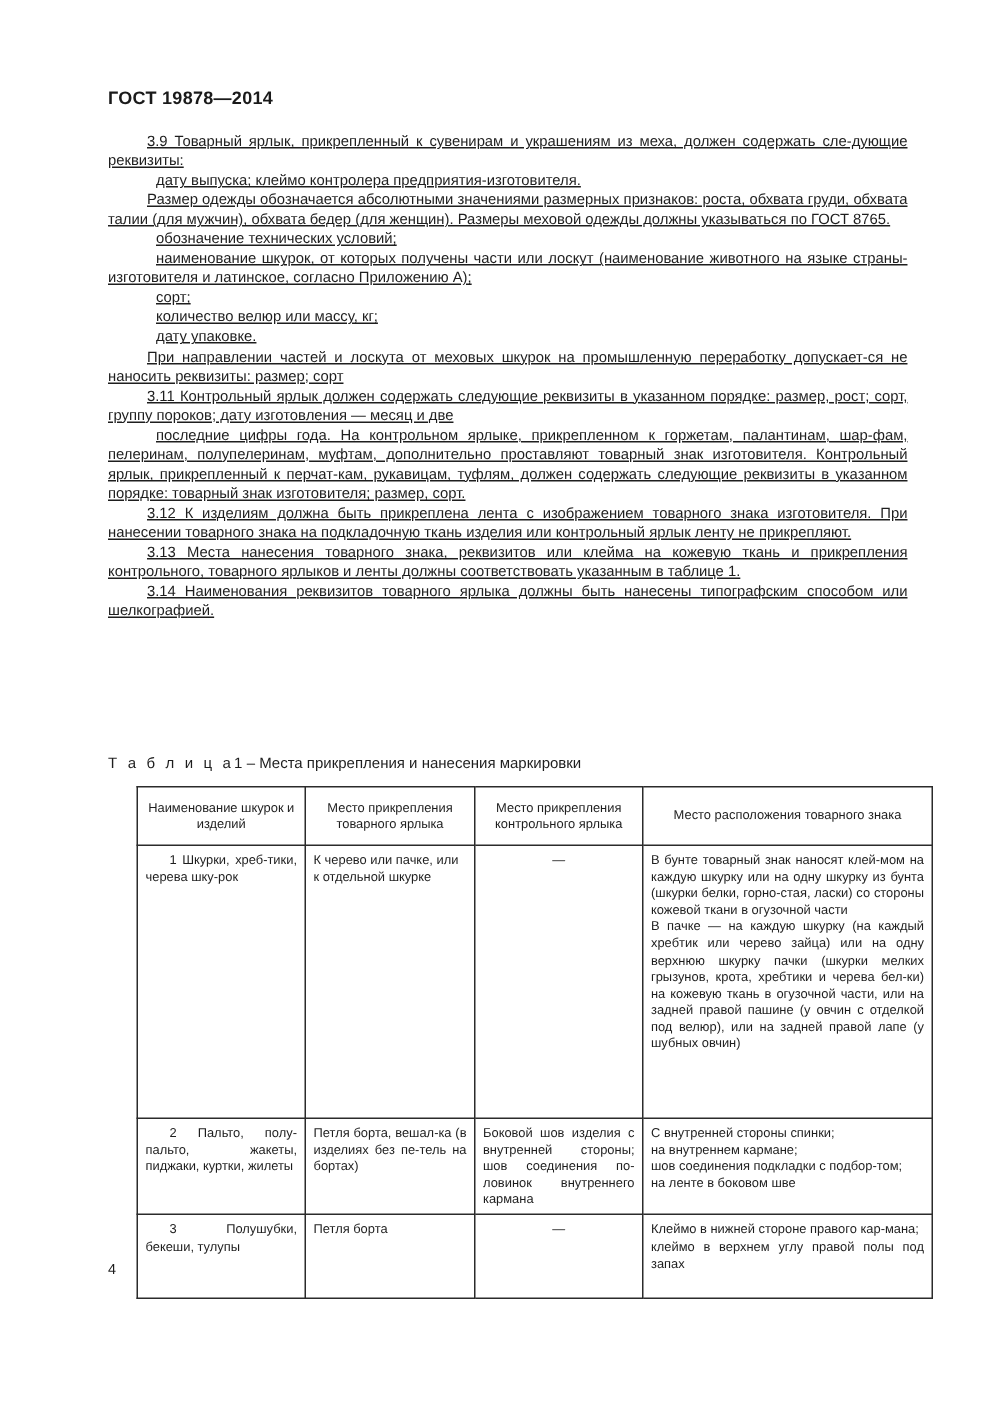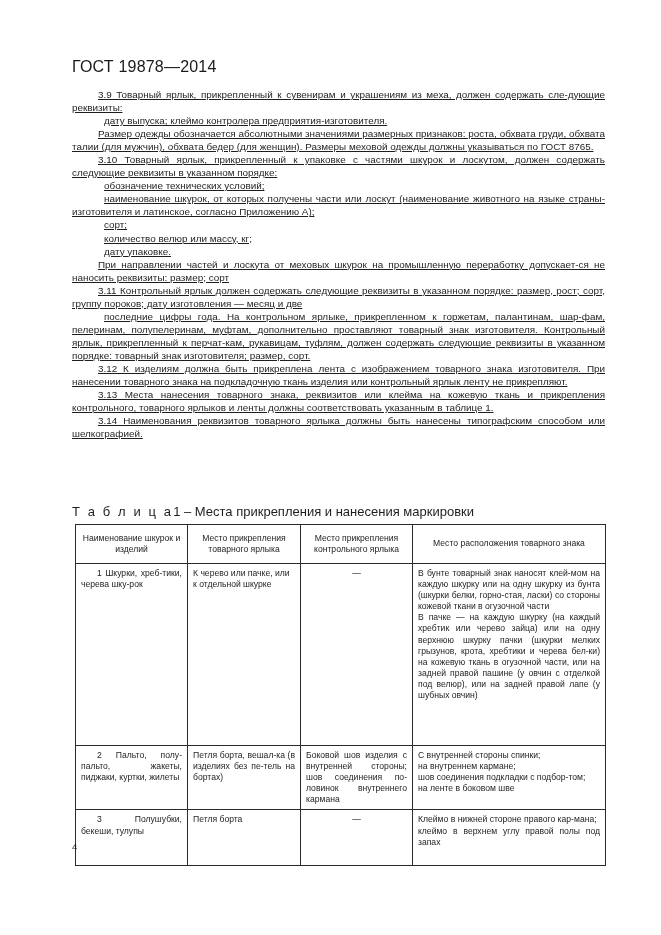--- a/index.html
+++ b/index.html
@@ -19,22 +19,22 @@
     position: absolute;
     left: 0; top: 0;
     width: 661px;
     height: 935px;
     box-sizing: border-box;
   }
   .header-code {
     position: absolute;
     left: 72px;
     top: 58px;
-    font-size: 16px;
-    font-weight: normal;
+    font-size: 12px;
+    font-weight: bold;
     letter-spacing: 0.2px;
     color: #1a1a1a;
   }
   .body-block {
     position: absolute;
     left: 72px;
     top: 88px;
     width: 533px;
   }
   p.para {
@@ -50,29 +50,29 @@
   p.para.ind {
     text-indent: 26px;
   }
   p.para.ind2 {
     text-indent: 32px;
   }
   .table-caption {
     position: absolute;
     left: 72px;
     top: 504px;
-    font-size: 13px;
+    font-size: 10px;
     color: #1e1e1e;
   }
   .sp {
     letter-spacing: 2.1px;
   }
   table.marking {
     position: absolute;
-    left: 75px;
+    left: 91px;
     top: 524px;
     width: 530px;
     border-collapse: collapse;
     table-layout: fixed;
     font-size: 8.6px;
     color: #1e1e1e;
   }
   table.marking td, table.marking th {
     border: 1px solid #2b2b2b;
     vertical-align: top;
@@ -120,21 +120,20 @@
 <body>
 
 <div class="page">
 
   <div class="header-code">ГОСТ 19878—2014</div>
 
   <div class="body-block">
     <p class="para ind">3.9 Товарный ярлык, прикрепленный к сувенирам и украшениям из меха, должен содержать сле-дующие реквизиты:</p>
     <p class="para ind2">дату выпуска; клеймо контролера предприятия-изготовителя.</p>
     <p class="para ind">Размер одежды обозначается абсолютными значениями размерных признаков: роста, обхвата груди, обхвата талии (для мужчин), обхвата бедер (для женщин). Размеры меховой одежды должны указываться по ГОСТ 8765.</p>
-    <p class="para ind">3.10 Товарный ярлык, прикрепленный к упаковке с частями шкурок и лоскутом, должен содержать следующие реквизиты в указанном порядке:</p>
     <p class="para ind2">обозначение технических условий;</p>
     <p class="para ind2">наименование шкурок, от которых получены части или лоскут (наименование животного на языке страны-изготовителя и латинское, согласно Приложению А);</p>
     <p class="para ind2">сорт;</p>
     <p class="para ind2">количество велюр или массу, кг;</p>
     <p class="para ind2">дату упаковке.</p>
     <p class="para ind">При направлении частей и лоскута от меховых шкурок на промышленную переработку допускает-ся не наносить реквизиты: размер; сорт</p>
     <p class="para ind">3.11 Контрольный ярлык должен содержать следующие реквизиты в указанном порядке: размер, рост; сорт, группу пороков; дату изготовления — месяц и две</p>
     <p class="para ind2">последние цифры года. На контрольном ярлыке, прикрепленном к горжетам, палантинам, шар-фам, пелеринам, полупелеринам, муфтам, дополнительно проставляют товарный знак изготовителя. Контрольный ярлык, прикрепленный к перчат-кам, рукавицам, туфлям, должен содержать следующие реквизиты в указанном порядке: товарный знак изготовителя; размер, сорт.</p>
     <p class="para ind">3.12 К изделиям должна быть прикреплена лента с изображением товарного знака изготовителя. При нанесении товарного знака на подкладочную ткань изделия или контрольный ярлык ленту не прикрепляют.</p>
     <p class="para ind">3.13 Места нанесения товарного знака, реквизитов или клейма на кожевую ткань и прикрепления контрольного, товарного ярлыков и ленты должны соответствовать указанным в таблице 1.</p>

